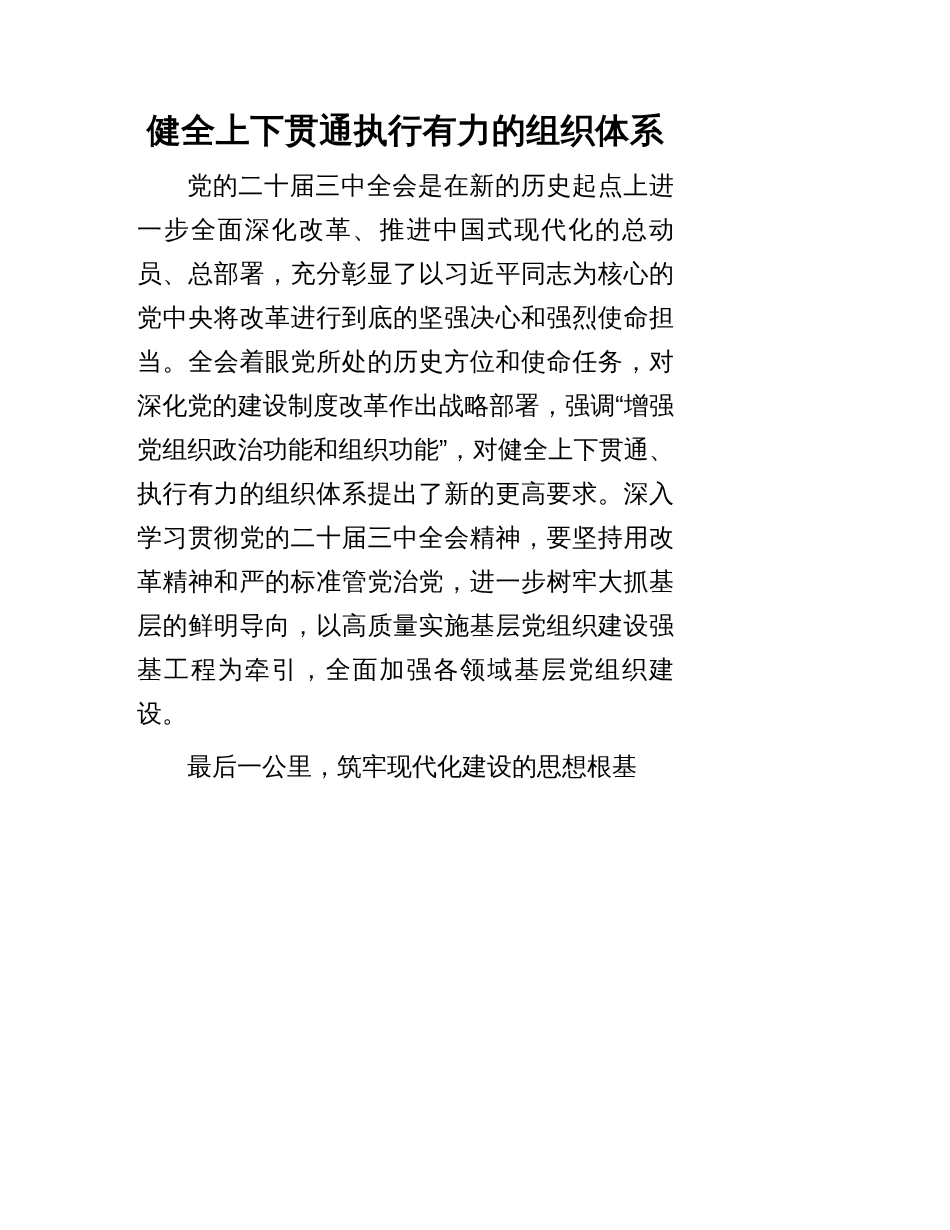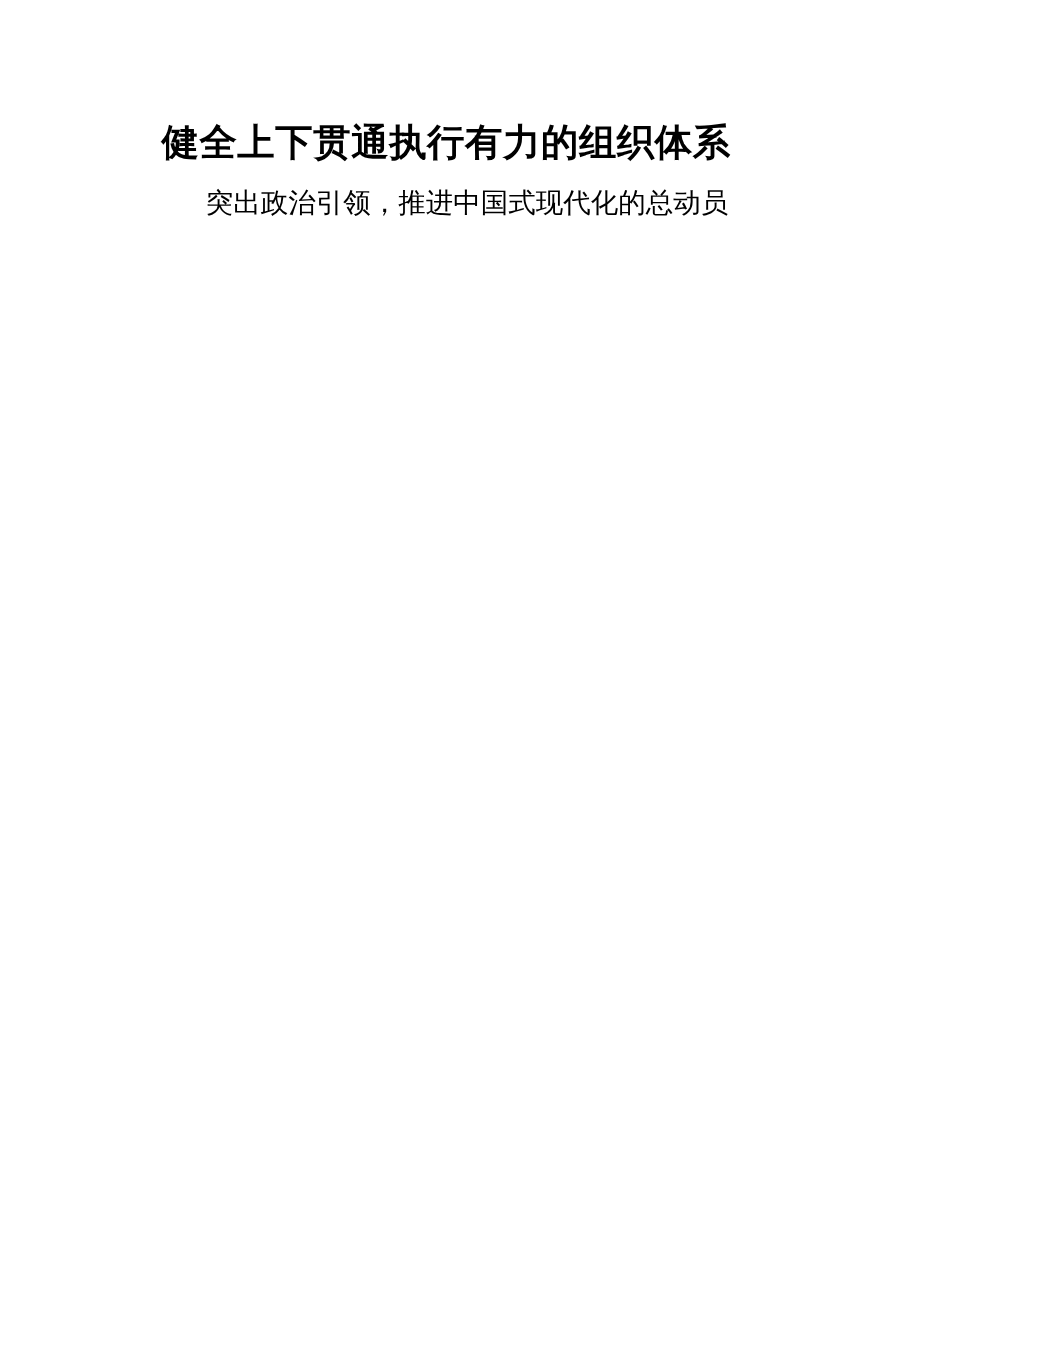--- a/index.html
+++ b/index.html
@@ -43,16 +43,17 @@
     text-indent: 2em;
     white-space: nowrap;
   }
 </style>
 </head>
 <body>
 
 <div class="page">
   <h1 class="doc-title">健全上下贯通执行有力的组织体系</h1>
 
+  <p class="body-para">党的二十届三中全会是在新的历史起点上进一步全面深化改革、推进中国式现代化的总动员、总部署，充分彰显了以习近平同志为核心的党中央将改革进行到底的坚强决心和强烈使命担当。全会着眼党所处的历史方位和使命任务，对深化党的建设制度改革作出战略部署，强调“增强党组织政治功能和组织功能”，对健全上下贯通、执行有力的组织体系提出了新的更高要求。深入学习贯彻党的二十届三中全会精神，要坚持用改革精神和严的标准管党治党，进一步树牢大抓基层的鲜明导向，以高质量实施基层党组织建设强基工程为牵引，全面加强各领域基层党组织建设。</p>
 
-  <p class="sub-heading">突出政治引领，推进中国式现代化的总动员</p>
+  <p class="sub-heading">最后一公里，筑牢现代化建设的思想根基</p>
 
 </div>
 
 </body></html>

